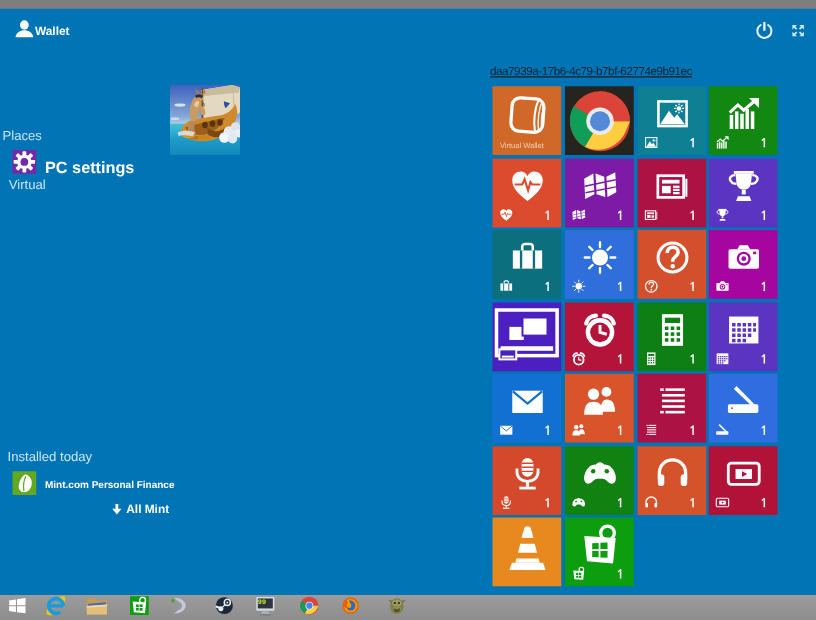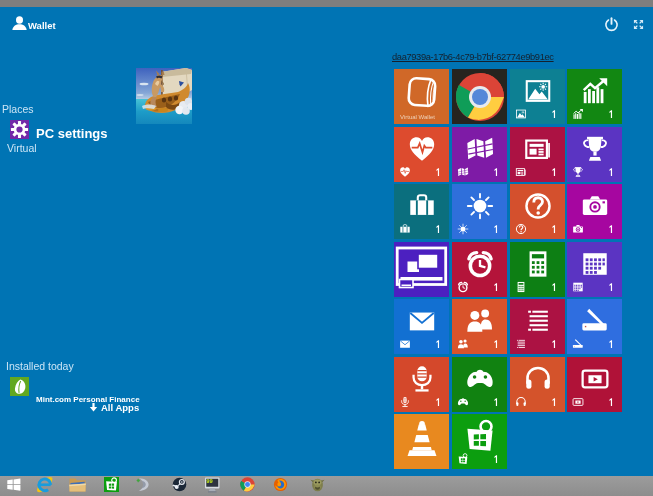--- a/index.html
+++ b/index.html
@@ -59,27 +59,27 @@
   </svg>
 </div>
 <div class="abs bold" style="left:36px;top:126px;font-size:13px;">PC settings</div>
 
 <div class="minitile" style="left:10px;top:377px;background:#62A820;">
   <svg width="19" height="19" viewBox="0 0 24 24" style="position:absolute;left:0;top:0">
     <path fill="#fff" d="M13 3 C18 4.5 20.5 9.5 19.2 14.5 C18.1 18.8 15 21.2 11.8 21.2 C8.3 21.2 5.8 18.5 6.3 14.5 C7 9 9.5 5 13 3 Z"></path>
     <path d="M13.5 5 C11.2 9.5 10.6 14 11.5 20" stroke="#62A820" stroke-width="1.3" fill="none"></path>
   </svg>
 </div>
-<div class="abs bold" style="left:36px;top:383px;font-size:8px;margin-top:12px;">Mint.com Personal Finance</div>
+<div class="abs bold" style="left:36px;top:383px;font-size:8px;">Mint.com Personal Finance</div>
 
 <svg class="abs" style="left:89px;top:403px" width="9" height="9" viewBox="0 0 9 9">
     <rect x="3.4" y="0" width="2.2" height="4.5" fill="#fff"></rect>
     <path d="M0.8 4 H8.2 L4.5 8.6 Z" fill="#fff"></path>
   </svg>
-<div class="abs bold" style="left:101px;top:402px;font-size:9.5px;">All Apps</div>
+<div class="abs bold" style="left:101px;top:402px;font-size:9.5px;">All Mint</div>
 
 <div class="abs" style="left:392px;top:52px;font-size:9.3px;letter-spacing:-0.35px;color:#14212E;text-decoration:underline;">daa7939a-17b6-4c79-b7bf-62774e9b91ec</div>
 
 <svg class="abs" style="left:136px;top:68px" width="56" height="56" viewBox="0 0 56 56">
   <defs>
     <linearGradient id="sky" x1="0" y1="0" x2="0" y2="1">
       <stop offset="0" stop-color="#3E62BE"></stop>
       <stop offset="0.75" stop-color="#84A6D6"></stop>
       <stop offset="1" stop-color="#C2D6E8"></stop>
     </linearGradient>

